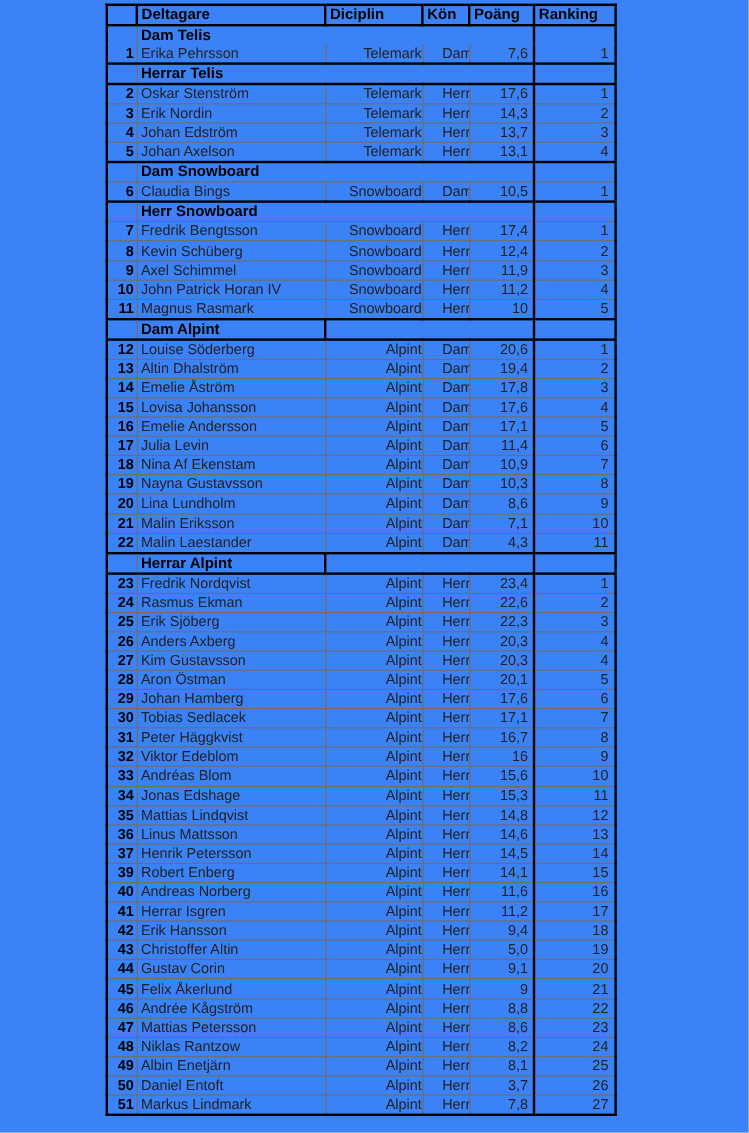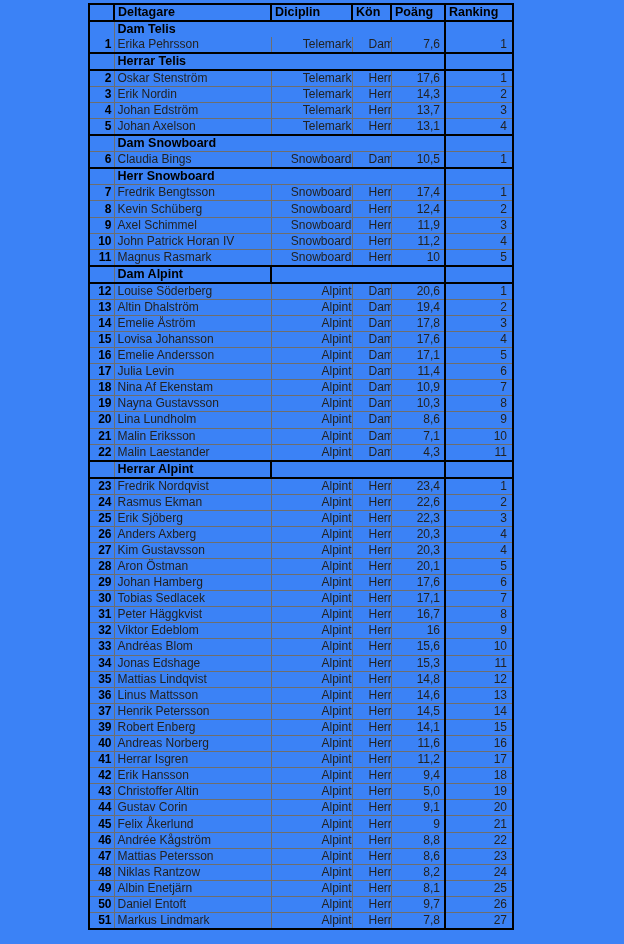--- a/index.html
+++ b/index.html
@@ -571,21 +571,21 @@
       <td class="c-kon">Herr</td>
       <td class="c-poang">8,1</td>
       <td class="c-rank">25</td>
     </tr>
 
     <tr class="data">
       <td class="c-num">50</td>
       <td class="c-name">Daniel Entoft</td>
       <td class="c-disc">Alpint</td>
       <td class="c-kon">Herr</td>
-      <td class="c-poang">9,7</td>
+      <td class="c-poang">3,7</td>
       <td class="c-rank">26</td>
     </tr>
 
     <tr class="data">
       <td class="c-num">51</td>
       <td class="c-name">Markus Lindmark</td>
       <td class="c-disc">Alpint</td>
       <td class="c-kon">Herr</td>
       <td class="c-poang">7,8</td>
       <td class="c-rank">27</td>

